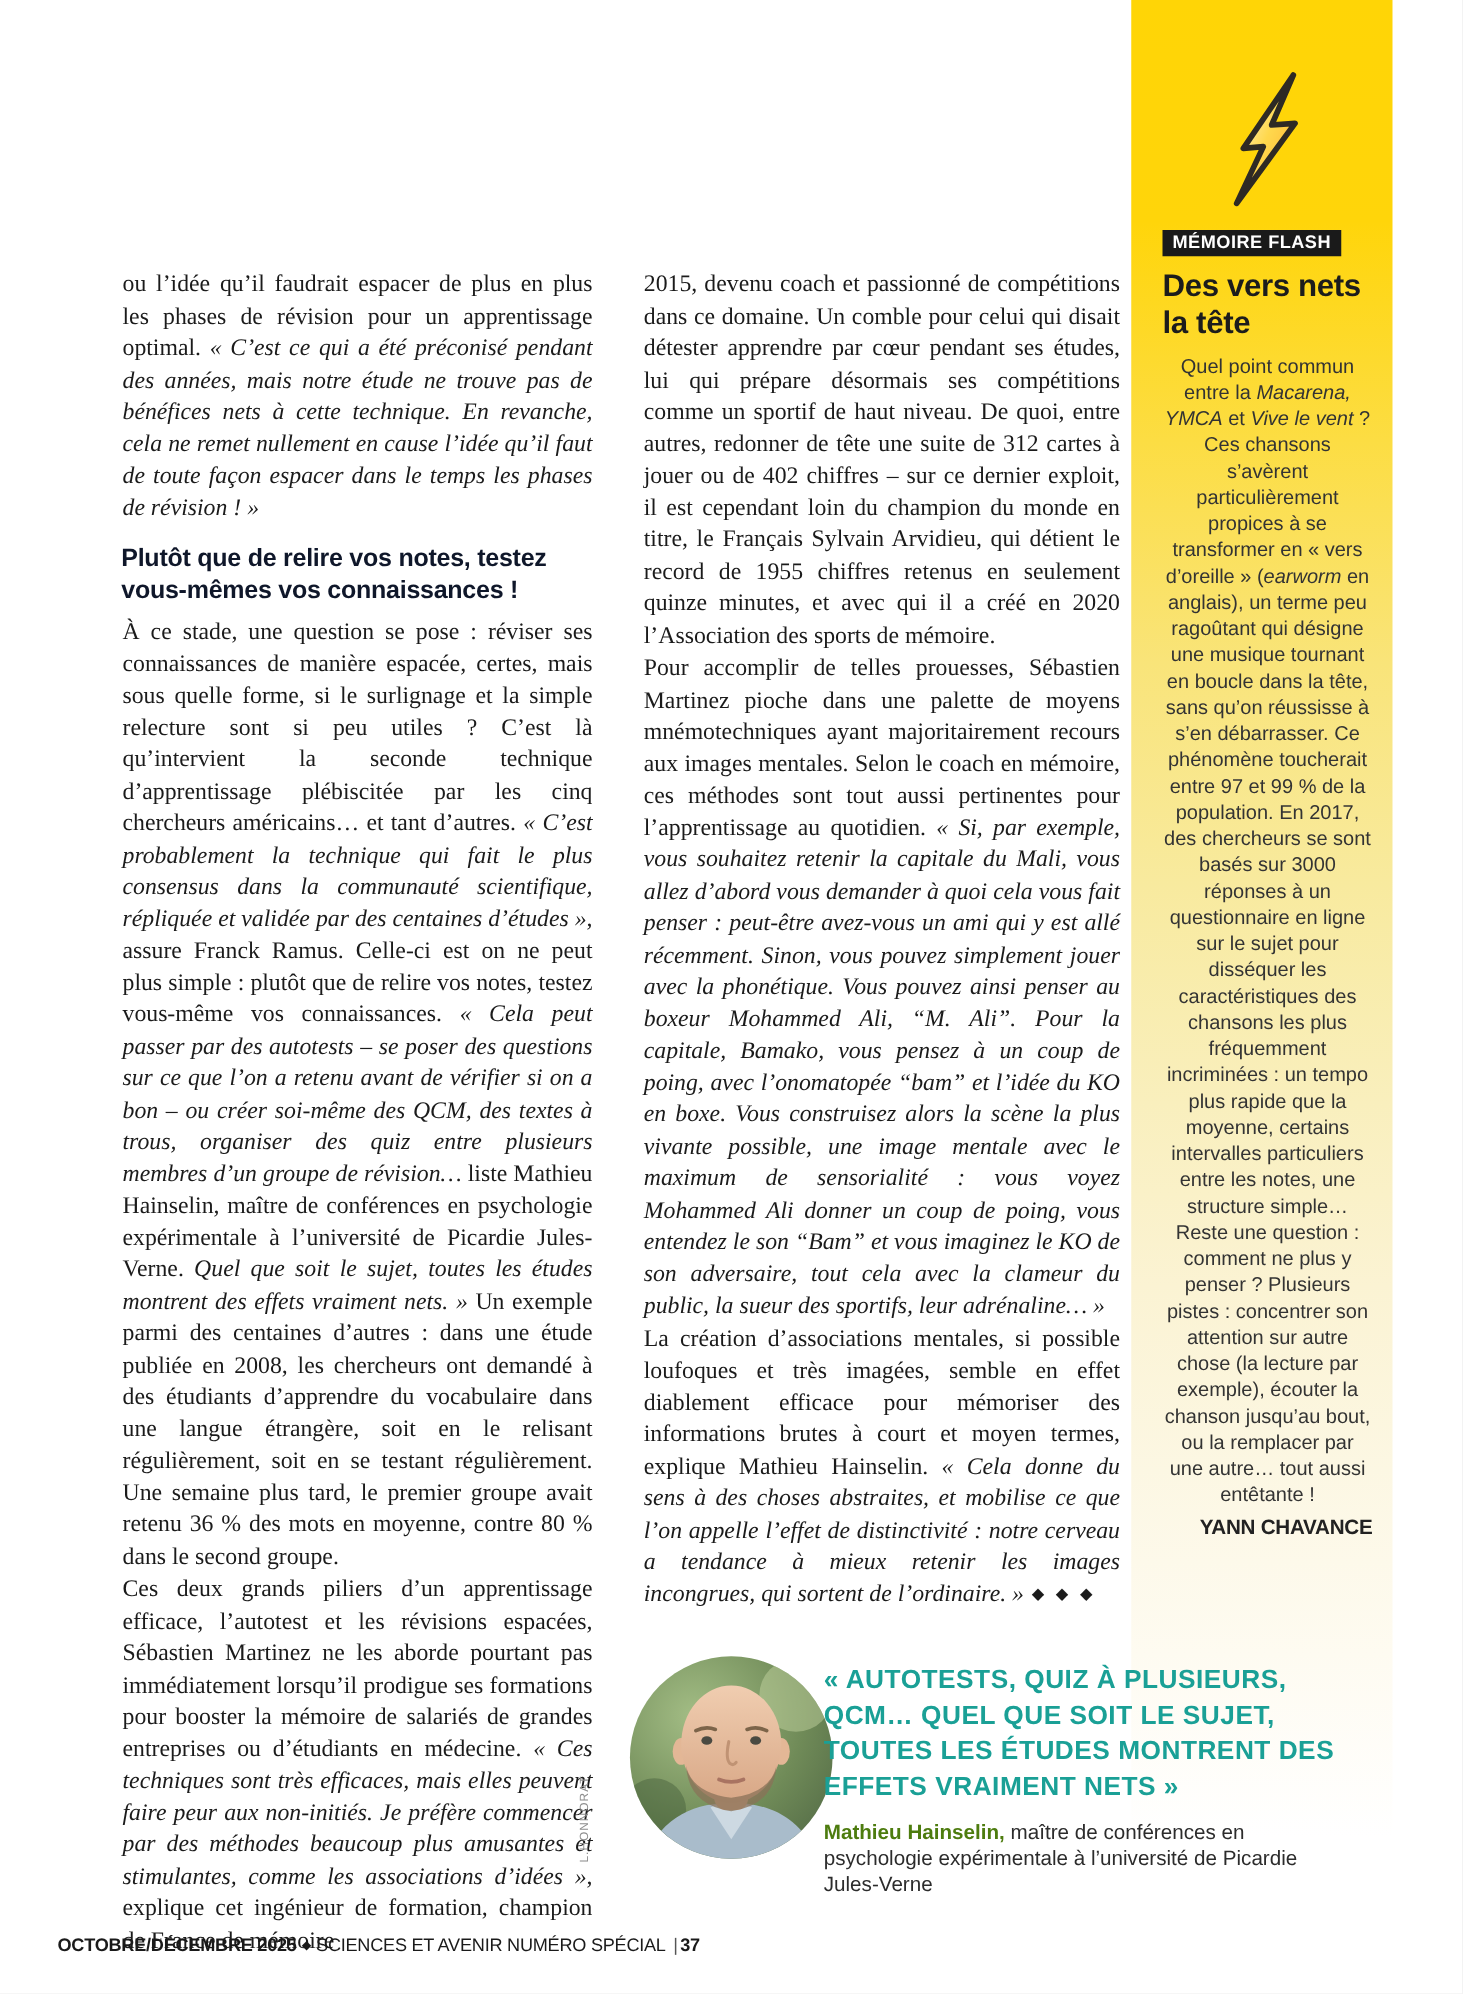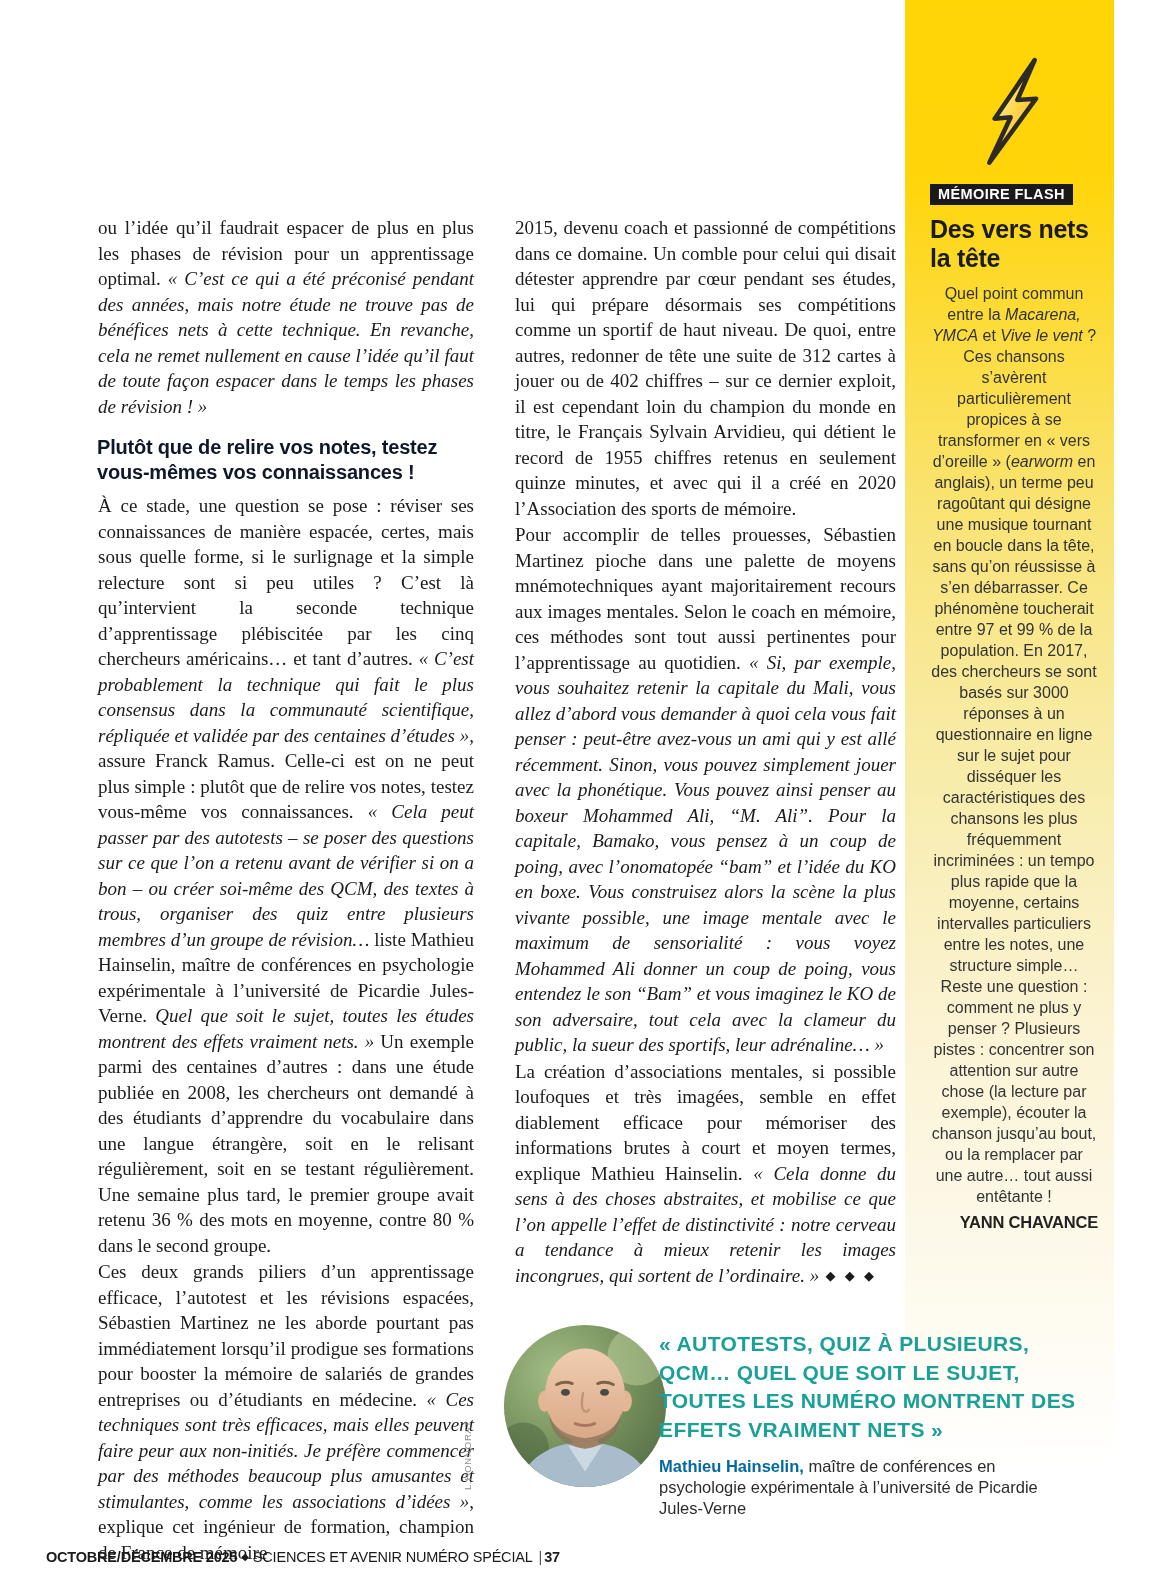--- a/index.html
+++ b/index.html
@@ -49,21 +49,21 @@
   .photo-credit{
     position:absolute;left:462px;top:1378px;height:112px;
     writing-mode:vertical-rl;transform:rotate(180deg);
     font-family:"Liberation Sans",sans-serif;font-size:9.5px;color:#8e8e8e;letter-spacing:0.8px;
   }
   .quote-block{position:absolute;left:659px;top:1330px;width:425px;font-family:"Liberation Sans",sans-serif;}
   .quote-text{
     color:#1aa096;font-weight:bold;font-size:21px;line-height:28.5px;letter-spacing:0.4px;margin:0;
   }
   .quote-attrib{margin-top:12px;font-size:16.5px;line-height:21px;color:#2c2c2c;}
-  .quote-attrib b{color:#0369a1;}
+  .quote-attrib b{color:#4d7c0f;}
   
   .footer{
     position:absolute;left:0;right:30px;top:1549px;
     font-family:"Liberation Sans",sans-serif;font-size:14.5px;color:#1a1a1a;letter-spacing:-0.2px;padding-left:46px;
   }
   .footer .bold{font-weight:bold;}
   .footer .diamond{font-size:10px;position:relative;top:-2px;padding:0 4px;}
   .footer .divider{font-weight:normal;color:#555;padding:0 2px 0 6px;}
 </style>
 </head>
@@ -132,21 +132,21 @@
       <path d="M56,63 Q64,59 72,62" stroke="#7c6449" stroke-width="3" fill="none" stroke-linecap="round"></path>
       <path d="M98,62 Q106,59 114,63" stroke="#7c6449" stroke-width="3" fill="none" stroke-linecap="round"></path>
       <ellipse cx="65" cy="71" rx="4.5" ry="3.5" fill="#4a4a42"></ellipse>
       <ellipse cx="105" cy="71" rx="4.5" ry="3.5" fill="#4a4a42"></ellipse>
       <path d="M83,72 Q80,86 84,90 Q87,92 89,89" stroke="#c09374" stroke-width="2.5" fill="none" stroke-linecap="round"></path>
       <path d="M75,103 Q85,107 95,103" stroke="#a97462" stroke-width="3" fill="none" stroke-linecap="round"></path>
     </g>
   </svg>
 
   <div class="quote-block">
-    <p class="quote-text">« AUTOTESTS, QUIZ À PLUSIEURS, QCM… QUEL QUE SOIT LE SUJET, TOUTES LES NUMÉRO MONTRENT DES EFFETS VRAIMENT NETS »</p>
+    <p class="quote-text">« AUTOTESTS, QUIZ À PLUSIEURS, QCM… QUEL QUE SOIT LE SUJET, TOUTES LES ÉTUDES MONTRENT DES EFFETS VRAIMENT NETS »</p>
     <p class="quote-attrib"><b>Mathieu Hainselin,</b><span> maître de conférences en psychologie expérimentale à l’université de Picardie Jules-Verne</span></p>
   </div>
 
   <div class="footer">
     <span class="bold">OCTOBRE/DÉCEMBRE 2025</span><span class="diamond">◆</span><span>SCIENCES ET AVENIR NUMÉRO SPÉCIAL</span><span class="divider">|</span><span class="bold">37</span>
   </div>
 
 </div>
 
 </body></html>

